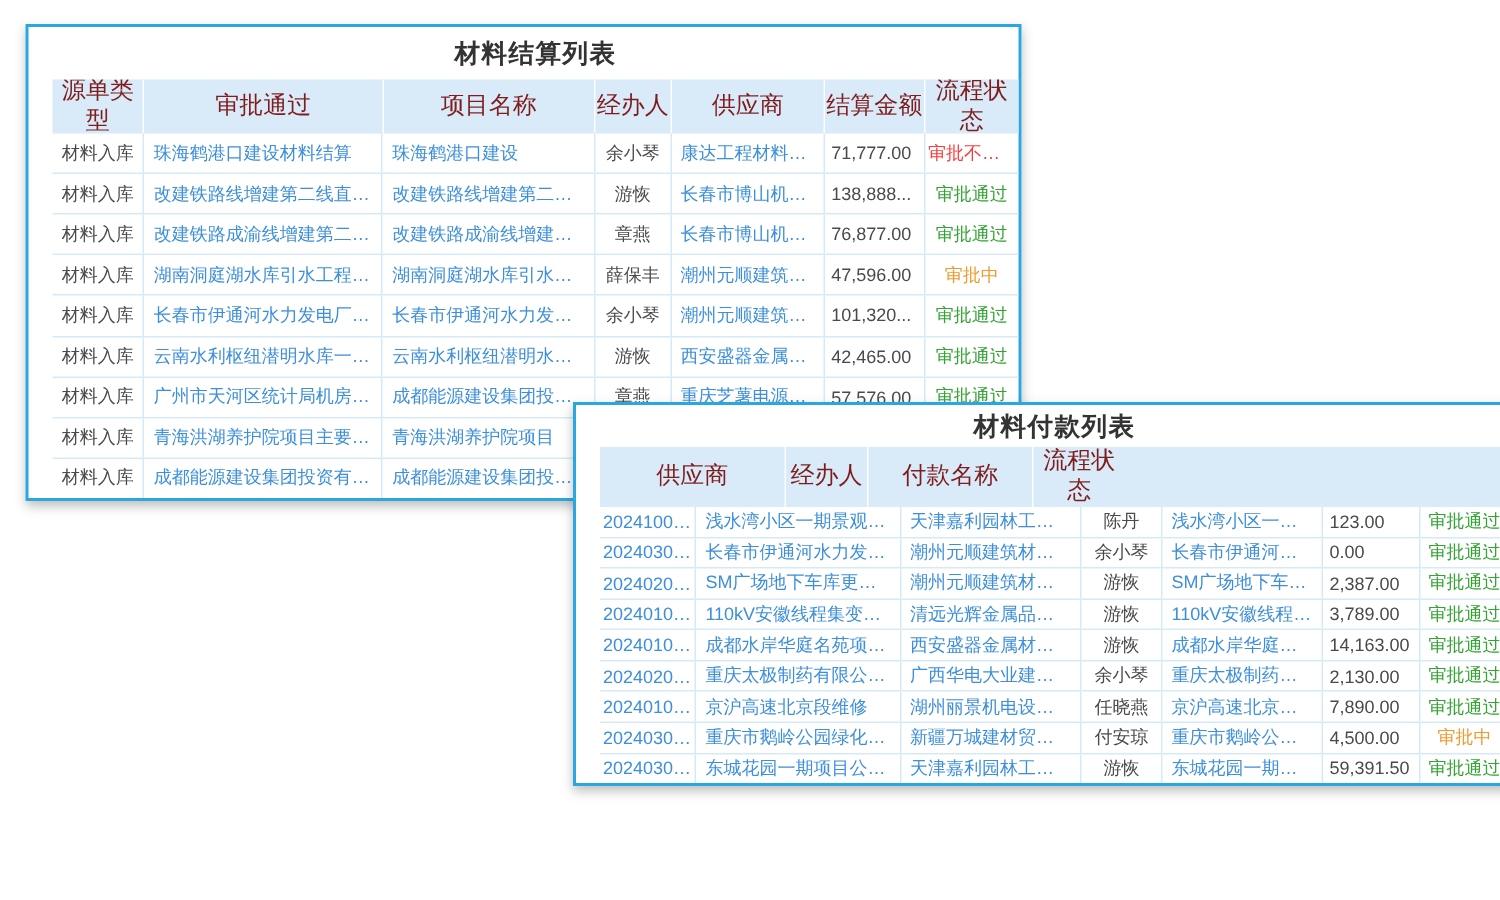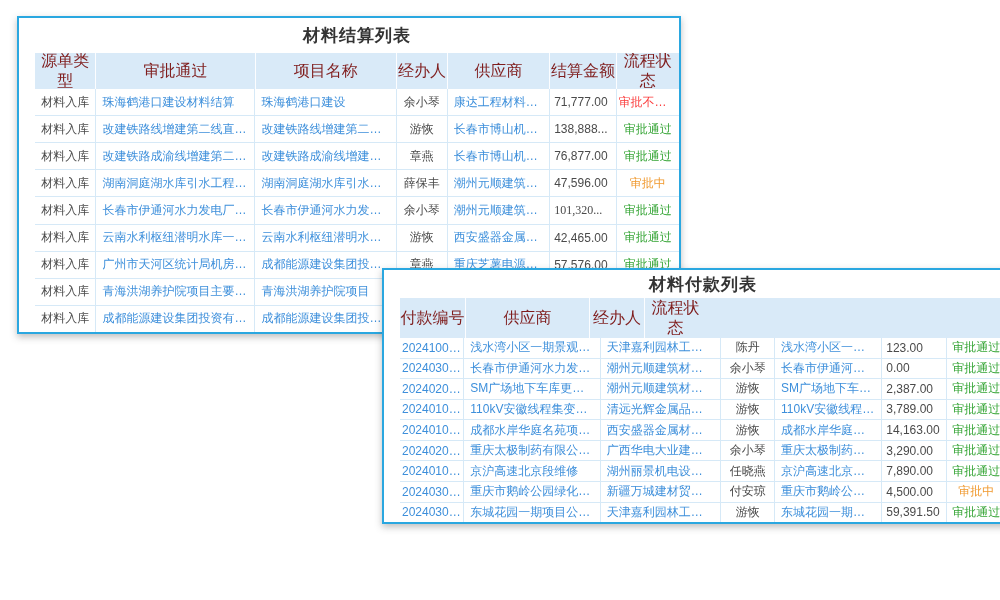--- a/index.html
+++ b/index.html
@@ -168,21 +168,21 @@
         </div>
         <div class="tcell al" style="width: 145px;">
           <span class="link">长春市伊通河水力发电厂...</span>
         </div>
         <div class="tcell ac" style="width: 52px;">
           <span>余小琴</span>
         </div>
         <div class="tcell al" style="width: 105px;">
           <span class="link">潮州元顺建筑材料有...</span>
         </div>
-        <div class="tcell ar" style="width: 68px; font-family: Liberation Serif, serif;">
+        <div class="tcell ar" style="width: 68px;">
           <span>101,320...</span>
         </div>
         <div class="tcell ac" style="width: 64px;">
           <span class="st-pass">审批通过</span>
         </div>
       </div>
       <div class="trow">
         <div class="tcell ac" style="width: 63px;">
           <span>材料入库</span>
         </div>
@@ -273,23 +273,23 @@
         <div class="tcell ac" style="width: 64px;">
           <span class="st-none"></span>
         </div>
       </div>
     </div>
 </section>
 
 <section class="card card2">
   <div class="card-title">材料付款列表</div>
   <div class="thead">
-      <div class="hcell" style="width: 66px;">付款编号</div>
       <div class="hcell" style="width: 124px;">供应商</div>
       <div class="hcell" style="width: 55px;">经办人</div>
+      <div class="hcell" style="width: 110px;">付款名称</div>
       <div class="hcell" style="width: 61px;">流程状态</div>
     </div>
   <div class="tbody">
       <div class="trow">
         <div class="tcell ac" style="width: 66px;">
           <span class="link">2024100001</span>
         </div>
         <div class="tcell al" style="width: 140px;">
           <span class="link">浅水湾小区一期景观提...</span>
         </div>
@@ -411,21 +411,21 @@
         <div class="tcell al" style="width: 124px;">
           <span class="link">广西华电大业建材有限...</span>
         </div>
         <div class="tcell ac" style="width: 55px;">
           <span>余小琴</span>
         </div>
         <div class="tcell al" style="width: 110px;">
           <span class="link">重庆太极制药有限...</span>
         </div>
         <div class="tcell ar" style="width: 66px;">
-          <span>3,290.00</span>
+          <span>2,130.00</span>
         </div>
         <div class="tcell ac" style="width: 61px;">
           <span class="st-pass">审批通过</span>
         </div>
       </div>
       <div class="trow">
         <div class="tcell ac" style="width: 66px;">
           <span class="link">2024010008</span>
         </div>
         <div class="tcell al" style="width: 140px;">

